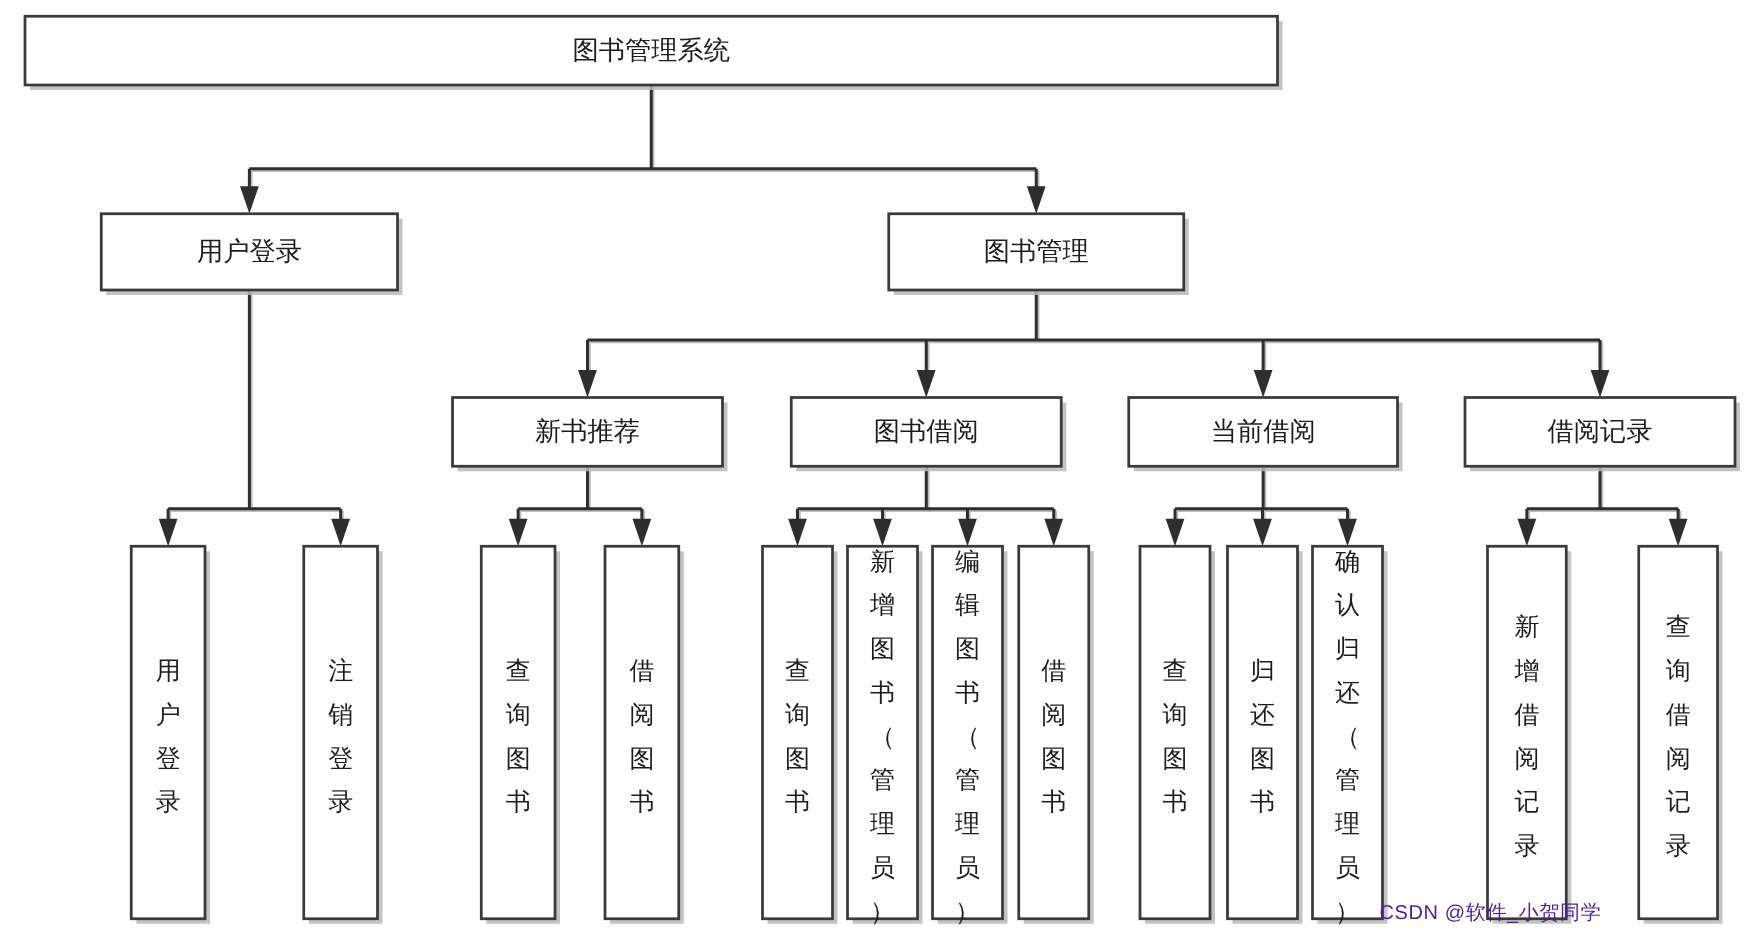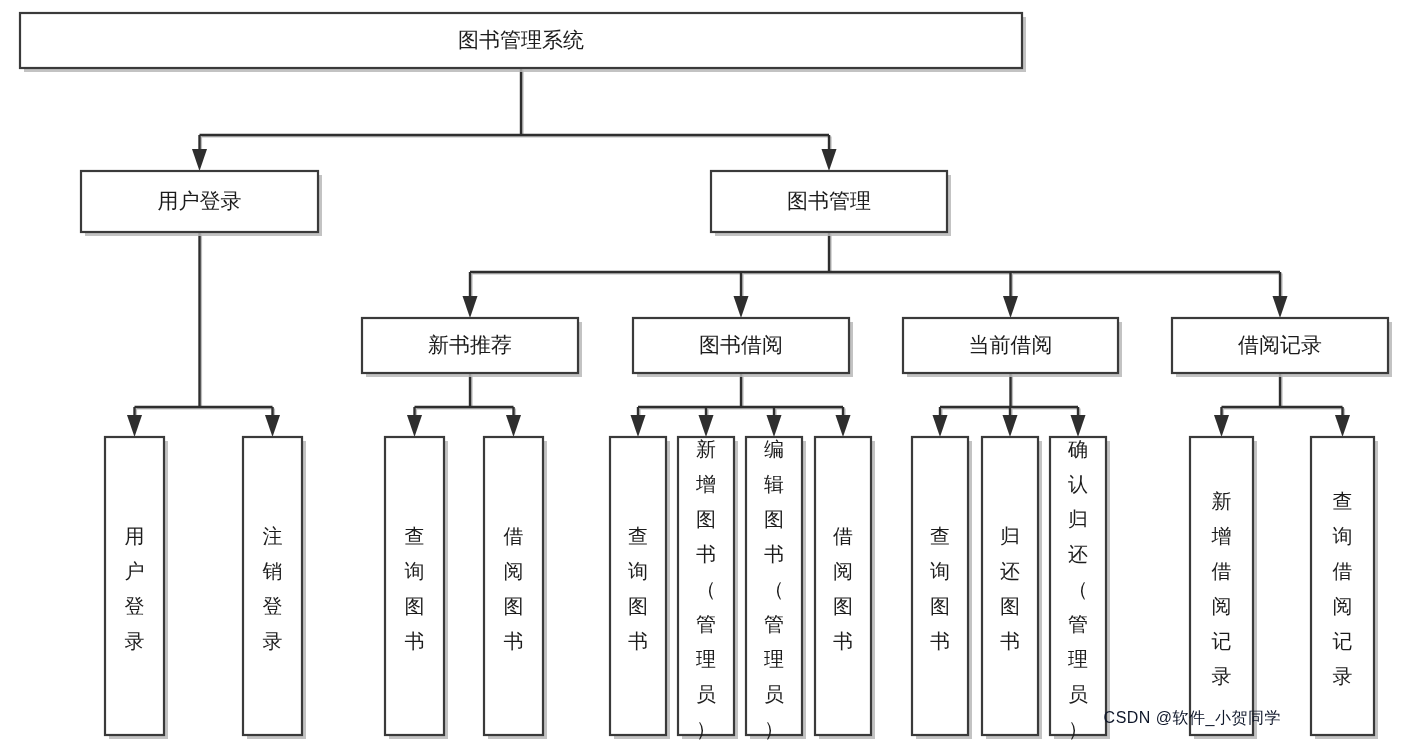--- a/index.html
+++ b/index.html
@@ -62,24 +62,24 @@
   }
   .node-label-v {
     font-family: "Liberation Sans", "DejaVu Sans", sans-serif;
     font-size: 20px;
     fill: #1c1c1c;
     text-anchor: middle;
   }
   .watermark-text {
     position: absolute;
     right: 12px;
-    bottom: 18px;
+    bottom: 6px;
     font-family: "Liberation Sans", "DejaVu Sans", sans-serif;
     font-size: 16px;
-    color: #0f172a;
+    color: #4c1d95;
     letter-spacing: 0.5px;
     white-space: nowrap;
     user-select: none;
   }
 </style>
 </head>
 <body>
 
 <div id="diagram-root">
   <svg class="diagram-canvas" viewBox="0 0 1405 747" xmlns="http://www.w3.org/2000/svg">

